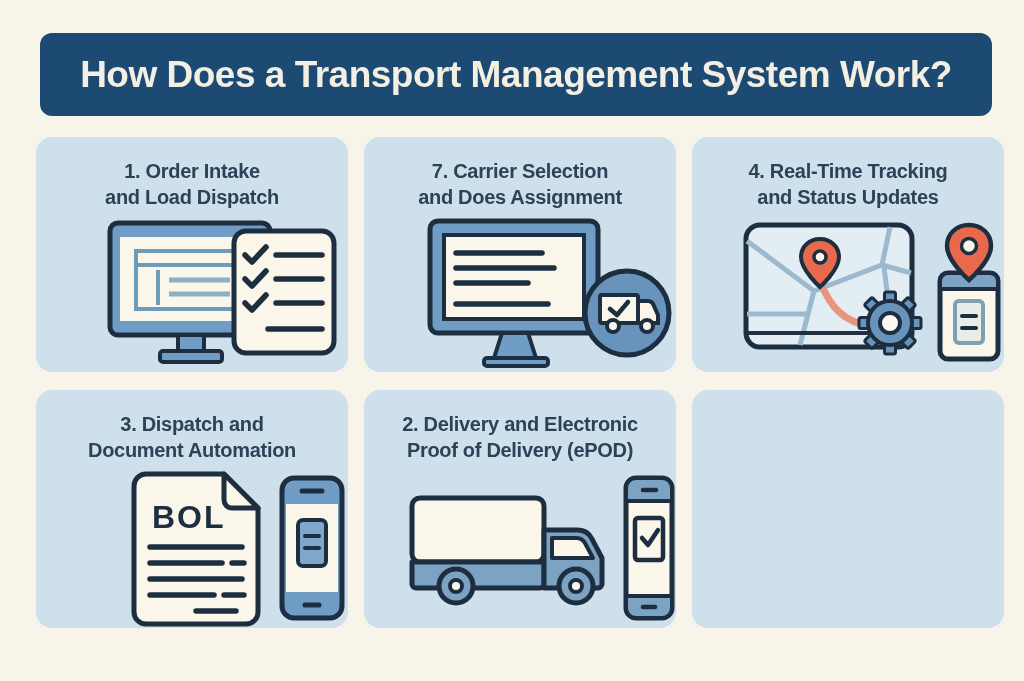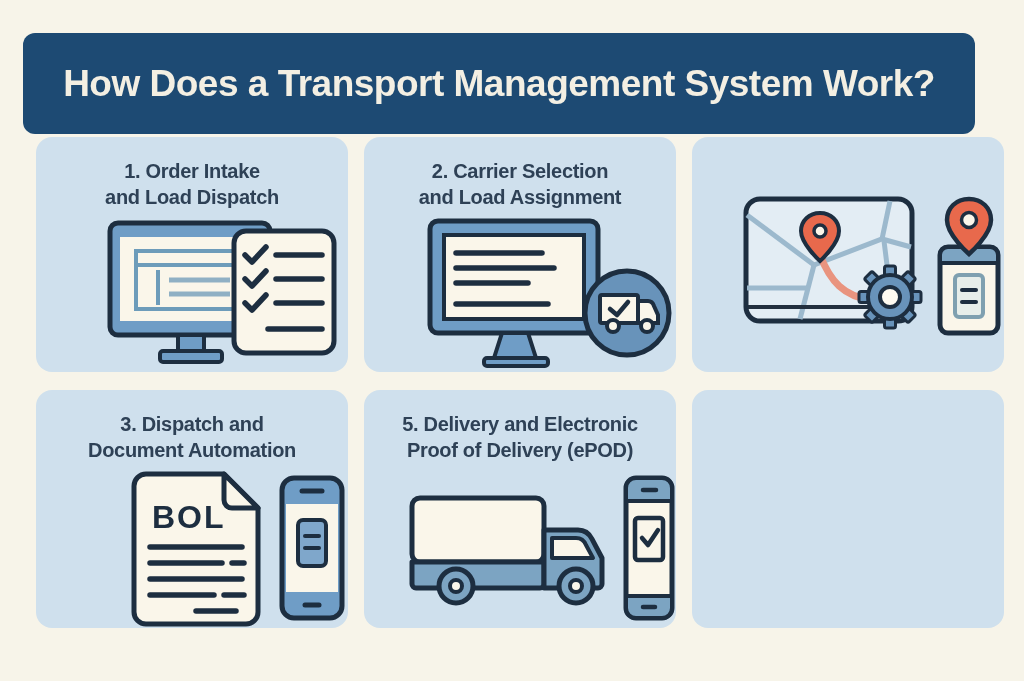--- a/index.html
+++ b/index.html
@@ -4,21 +4,21 @@
 <style>
   * { margin:0; padding:0; box-sizing:border-box; }
   html,body { width:1024px; height:681px; }
   body {
     background:#f7f4e9;
     font-family:"Liberation Sans", sans-serif;
     position:relative;
     overflow:hidden;
   }
   .header {
-    position:absolute; left:23px; top:33px; width:952px; height:101px;
+    position:absolute; left:40px; top:33px; width:952px; height:83px;
     background:#1d4a73; border-radius:12px;
     display:flex; align-items:center; justify-content:center;
   }
   .header h1 {
     color:#f3efe3; font-size:37px; font-weight:700; letter-spacing:-0.5px;
     white-space:nowrap;
   }
   .grid {
     position:absolute; left:36px; top:137px; width:968px;
     display:grid;
@@ -73,22 +73,22 @@
         <line x1="180" y1="38" x2="226" y2="38" stroke="#1d2e40" stroke-width="5.5" stroke-linecap="round"></line>
         <line x1="180" y1="62" x2="226" y2="62" stroke="#1d2e40" stroke-width="5.5" stroke-linecap="round"></line>
         <line x1="180" y1="86" x2="226" y2="86" stroke="#1d2e40" stroke-width="5.5" stroke-linecap="round"></line>
         <line x1="172" y1="112" x2="226" y2="112" stroke="#1d2e40" stroke-width="5.5" stroke-linecap="round"></line>
       </svg>
     </div>
   </div>
 
   <div class="panel">
     <div class="panel-title">
-      <div>2. Carrier Selection</div>
-      <div>and Load Assignment</div>
+      <div>7. Carrier Selection</div>
+      <div>and Does Assignment</div>
     </div>
     <div class="icon-wrap">
       <svg width="252" height="152" viewBox="0 0 252 152">
         <rect x="6" y="4" width="168" height="112" rx="8" fill="#6f9dc6" stroke="#1d2e40" stroke-width="5"></rect>
         <rect x="20" y="18" width="140" height="84" fill="#faf6ea" stroke="#1d2e40" stroke-width="4"></rect>
         <line x1="32" y1="36" x2="118" y2="36" stroke="#1d2e40" stroke-width="5.5" stroke-linecap="round"></line>
         <line x1="32" y1="51" x2="130" y2="51" stroke="#1d2e40" stroke-width="5.5" stroke-linecap="round"></line>
         <line x1="32" y1="66" x2="104" y2="66" stroke="#1d2e40" stroke-width="5.5" stroke-linecap="round"></line>
         <line x1="32" y1="87" x2="124" y2="87" stroke="#1d2e40" stroke-width="5.5" stroke-linecap="round"></line>
         <path d="M78 116 L104 116 L112 141 L70 141 Z" fill="#6f9dc6" stroke="#1d2e40" stroke-width="4"></path>
@@ -97,20 +97,24 @@
         <rect x="176" y="78" width="38" height="28" rx="2" fill="#faf6ea" stroke="#1d2e40" stroke-width="4"></rect>
         <polyline points="186,92 193,98 204,85" fill="none" stroke="#1d2e40" stroke-width="4.5" stroke-linecap="round" stroke-linejoin="round"></polyline>
         <path d="M214 84 h10 c3 0 5 2 6 5 l4 9 v8 h-20 z" fill="#faf6ea" stroke="#1d2e40" stroke-width="4"></path>
         <circle cx="189" cy="109" r="6" fill="#faf6ea" stroke="#1d2e40" stroke-width="4"></circle>
         <circle cx="223" cy="109" r="6" fill="#faf6ea" stroke="#1d2e40" stroke-width="4"></circle>
       </svg>
     </div>
   </div>
 
   <div class="panel">
+    <div class="panel-title">
+      <div>4. Real-Time Tracking</div>
+      <div>and Status Updates</div>
+    </div>
     <div class="icon-wrap">
       <svg width="262" height="152" viewBox="0 0 262 152">
         <rect x="4" y="8" width="166" height="122" rx="14" fill="#e3edf4" stroke="#1d2e40" stroke-width="5"></rect>
         <g stroke="#9cb9cd" stroke-width="5" fill="none">
           <path d="M5 24 L72 74"></path>
           <path d="M72 74 L140 48 L169 56"></path>
           <path d="M140 48 L148 10"></path>
           <path d="M72 74 L58 128"></path>
           <path d="M5 97 L66 97"></path>
           <path d="M142 50 L150 114"></path>
@@ -167,21 +171,21 @@
         <line x1="209" y1="137" x2="223" y2="137" stroke="#1d2e40" stroke-width="5" stroke-linecap="round"></line>
         <rect x="202" y="52" width="28" height="46" rx="5" fill="#7fa7cb" stroke="#1d2e40" stroke-width="4"></rect>
         <line x1="209" y1="68" x2="223" y2="68" stroke="#1d2e40" stroke-width="4" stroke-linecap="round"></line>
         <line x1="209" y1="80" x2="223" y2="80" stroke="#1d2e40" stroke-width="4" stroke-linecap="round"></line>
       </svg>
     </div>
   </div>
 
   <div class="panel">
     <div class="panel-title">
-      <div>5. Delivery and Electronic</div>
+      <div>2. Delivery and Electronic</div>
       <div>Proof of Delivery (ePOD)</div>
     </div>
     <div class="icon-wrap">
       <svg width="272" height="152" viewBox="0 0 272 152">
         <rect x="8" y="26" width="132" height="64" rx="8" fill="#faf6ea" stroke="#1d2e40" stroke-width="5"></rect>
         <path d="M8 90 h132 v22 a4 4 0 0 1 -4 4 h-124 a4 4 0 0 1 -4 -4 z" fill="#7ca4c2" stroke="#1d2e40" stroke-width="5" stroke-linejoin="round"></path>
         <path d="M140 58 h34 c7 0 11 3 14 9 l10 19 v26 a4 4 0 0 1 -4 4 h-54 z" fill="#7ca4c2" stroke="#1d2e40" stroke-width="5" stroke-linejoin="round"></path>
         <path d="M148 66 h24 c5 0 8 2 10 7 l7 13 h-41 z" fill="#faf6ea" stroke="#1d2e40" stroke-width="4" stroke-linejoin="round"></path>
         <circle cx="52" cy="114" r="17" fill="#7ca4c2" stroke="#1d2e40" stroke-width="5"></circle>
         <circle cx="52" cy="114" r="6" fill="#faf6ea" stroke="#1d2e40" stroke-width="4"></circle>

